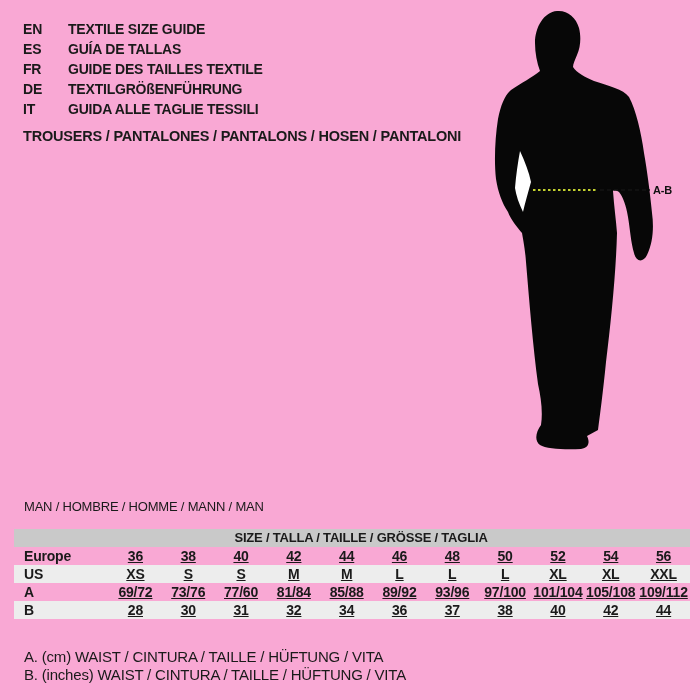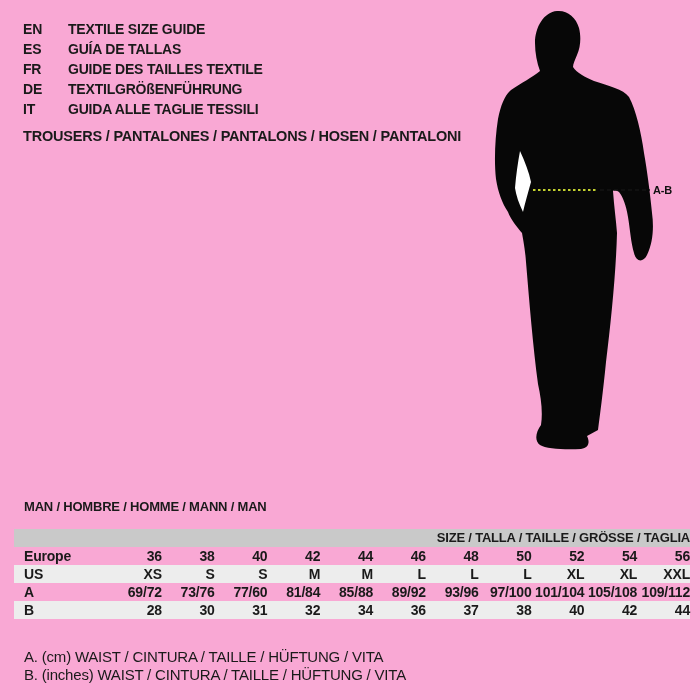--- a/index.html
+++ b/index.html
@@ -39,45 +39,45 @@
   }
   .figure svg { display: block; }
   .marker-text {
     font-family: "Liberation Sans", sans-serif;
     font-size: 11px; font-weight: 700; fill: #111111;
     letter-spacing: -0.2px;
   }
   
   .section-title {
     position: absolute; left: 24px; top: 499px;
-    font-size: 13px; font-weight: 700; letter-spacing: -0.2px;
+    font-size: 13px; font-weight: 400; letter-spacing: -0.2px;
     white-space: nowrap;
   }
   
   table.size-table {
     position: absolute; left: 14px; top: 529px;
     width: 676px;
     border-collapse: collapse; table-layout: fixed;
     font-weight: 700; letter-spacing: -0.2px;
   }
   table.size-table col.label-col { width: 95px; }
   table.size-table th, table.size-table td {
     height: 18px; padding: 0; margin: 0;
     font-size: 14px; line-height: 18px;
     font-weight: 700;
   }
   table.size-table thead th {
     background: #c9c9c9;
-    text-align: right; padding-left: 18px;
+    text-align: center; padding-left: 18px;
     font-size: 13px;
   }
   table.size-table tbody th {
     text-align: left; padding-left: 10px;
   }
-  table.size-table tbody td { text-align: right; }
+  table.size-table tbody td { text-align: center; text-decoration: underline; }
   table.size-table tbody tr:nth-child(even) { background: #ededed; }
   
   .notes {
     position: absolute; left: 24px; top: 648px;
   }
   .note-line {
     font-size: 15px; font-weight: 400; letter-spacing: -0.2px;
     line-height: 18px; white-space: nowrap;
   }
 </style>

